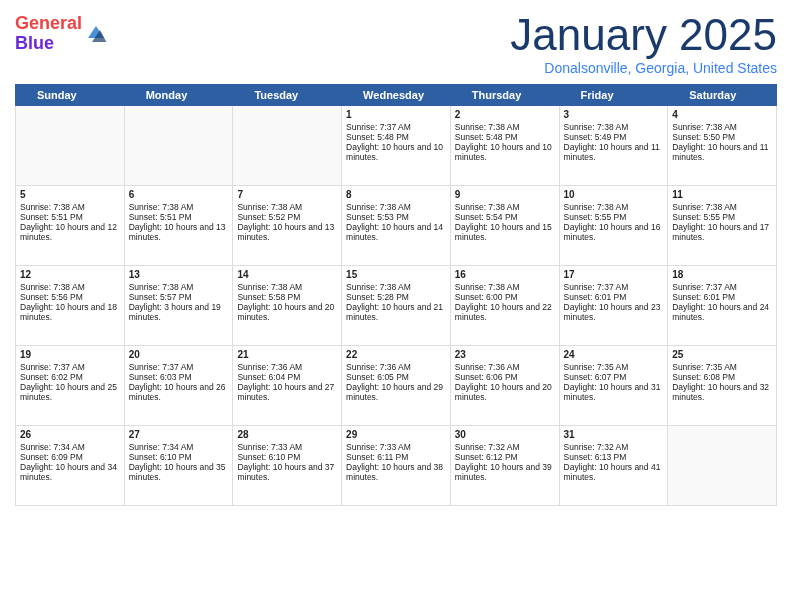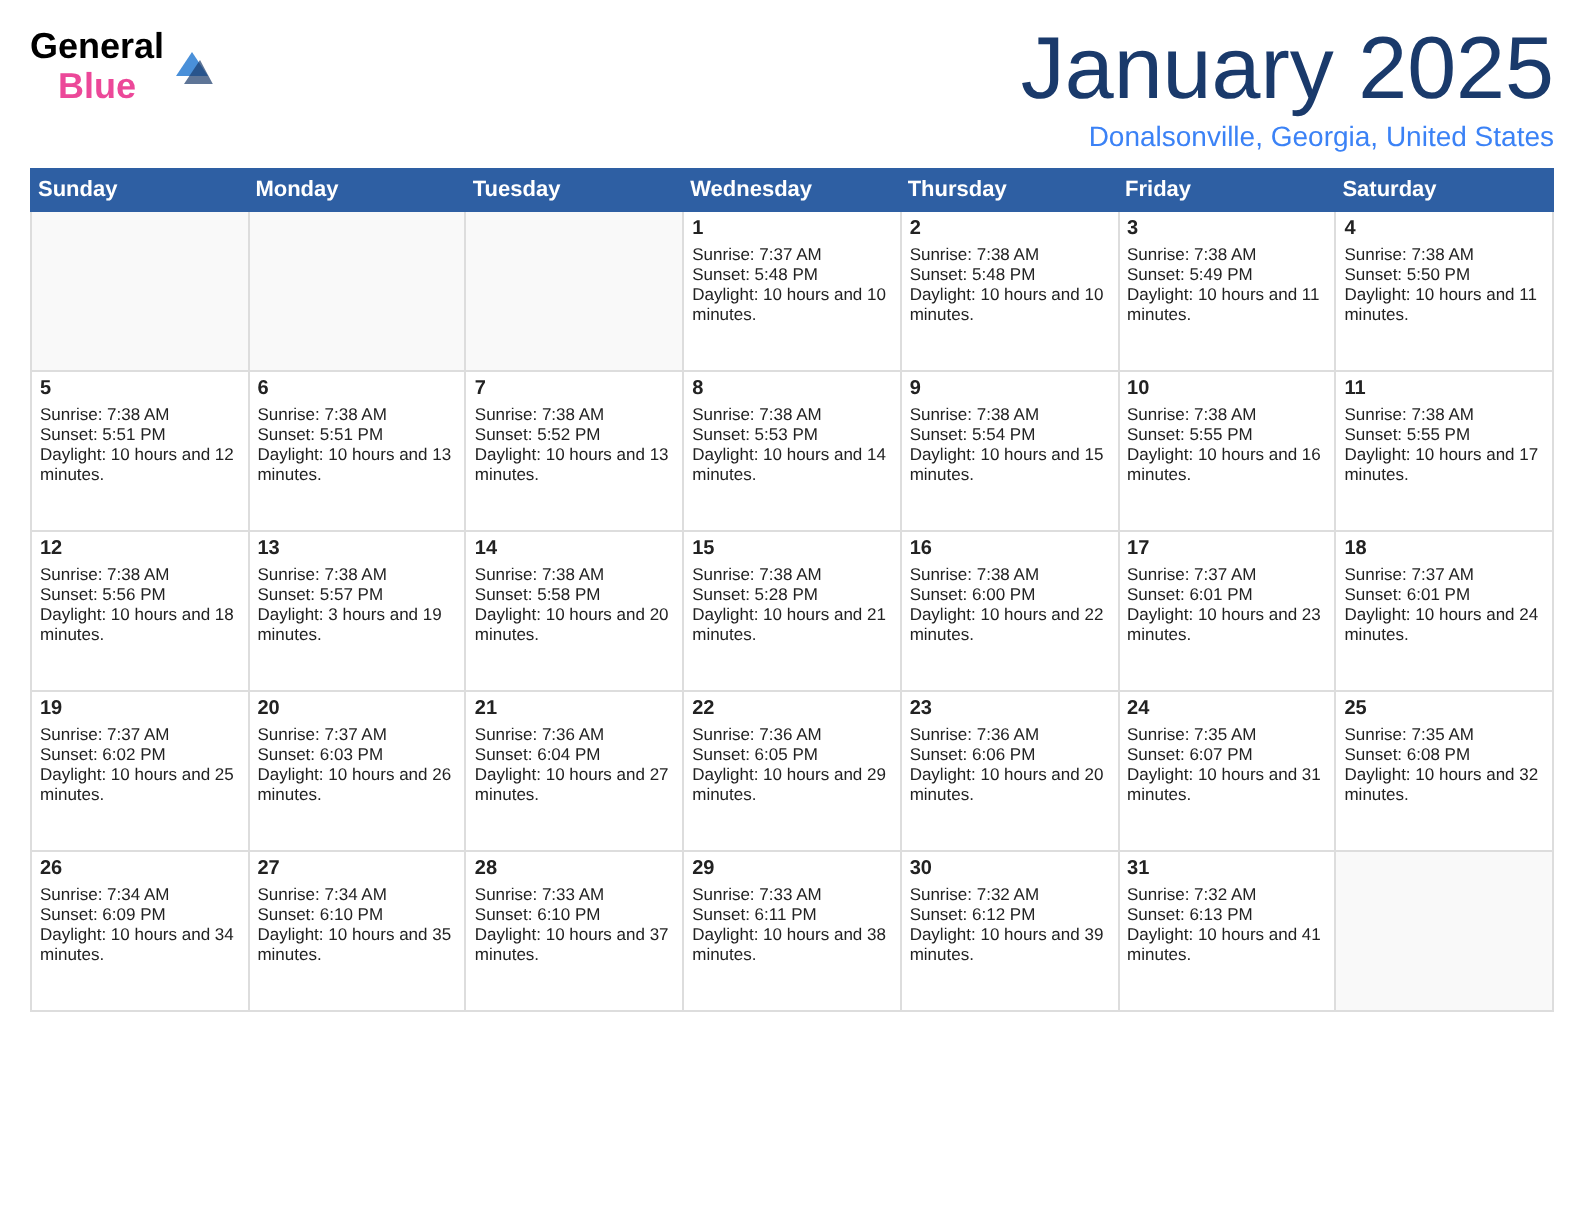--- a/index.html
+++ b/index.html
@@ -22,21 +22,21 @@
       margin-bottom: 8px;
     }
     .logo {
       display: flex;
       align-items: center;
       margin-top: 4px;
     }
     .logo-text {
       font-size: 18px;
       font-weight: bold;
-      color: #000000;
+      color: #ef4444;
       line-height: 1.1;
     }
     .logo-icon {
       width: 24px;
       height: 24px;
       margin-left: 2px;
     }
     .title-block {
       text-align: right;
     }
@@ -52,21 +52,21 @@
     table {
       width: 100%;
       border-collapse: collapse;
       table-layout: fixed;
     }
     thead tr th {
       background-color: #2e5fa3;
       color: white;
       font-size: 11px;
       font-weight: bold;
-      padding: 4px 3px;
+      padding: 4px 21px;
       text-align: left;
       border: 1px solid #2e5fa3;
     }
     tbody tr {
       border-bottom: 1px solid #ccc;
     }
     tbody tr td {
       vertical-align: top;
       border: 1px solid #ddd;
       padding: 3px 4px;
@@ -87,21 +87,21 @@
 </head>
 <body>
 
 <div class="container">
   <div class="header">
     <div class="logo">
       <div>
         <div style="display:flex;align-items:center;">
           <div>
             <span class="logo-text" style="display:block;">General</span>
-            <span class="logo-text" style="display:block;color:#ec4899;text-align:center;">Blue</span>
+            <span class="logo-text" style="display:block;color:#6d28d9;">Blue</span>
           </div>
           <svg class="logo-icon" viewBox="0 0 30 30" xmlns="http://www.w3.org/2000/svg">
             <polygon points="5,20 15,5 25,20" fill="#4a90d9"></polygon>
             <polygon points="10,25 20,10 28,25" fill="#1a3a6b" opacity="0.7"></polygon>
           </svg>
         </div>
       </div>
     </div>
     <div class="title-block">
       <div class="calendar-title">January 2025</div>

